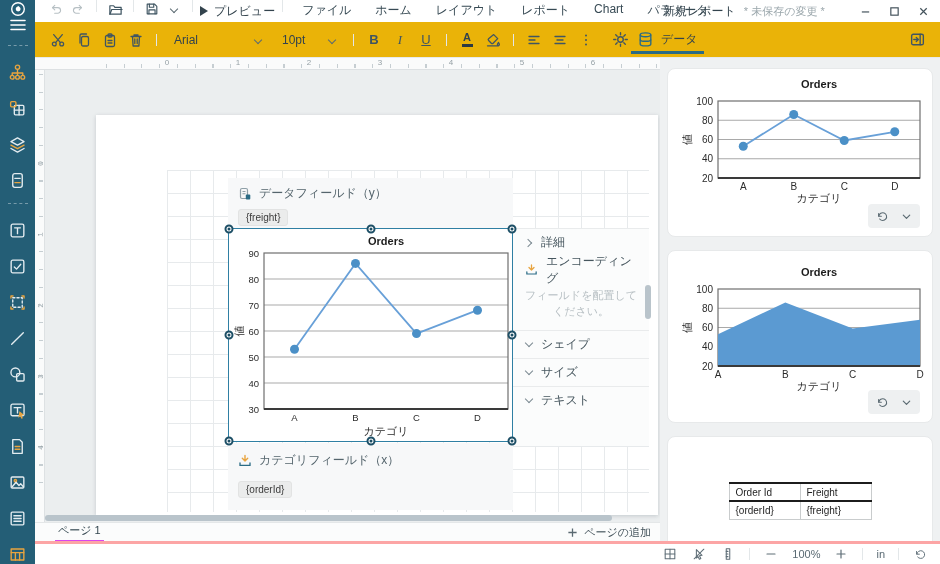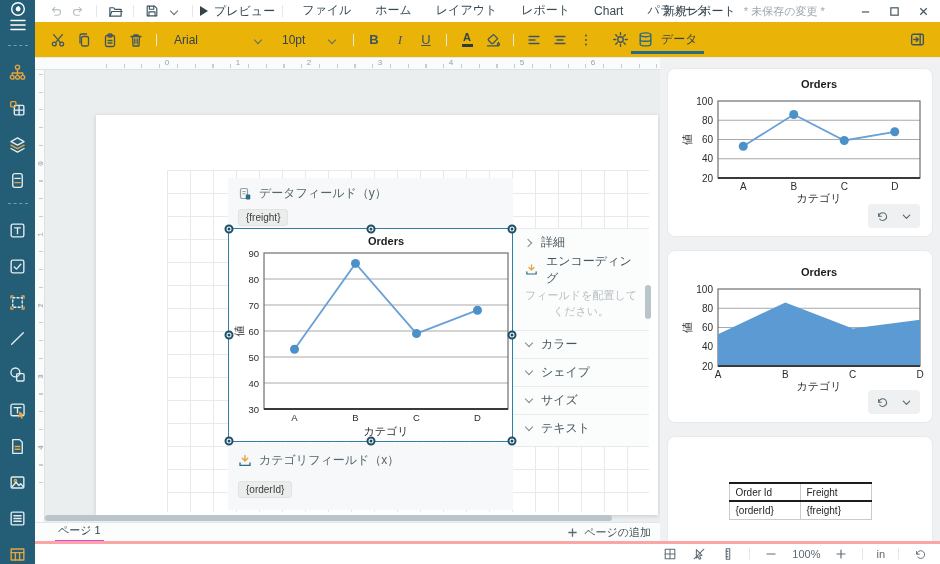--- a/index.html
+++ b/index.html
@@ -9,21 +9,21 @@
 svg{display:block}
 
 .rail{position:absolute;left:0;top:0;width:35px;height:100%;background:#245e76;z-index:9;display:flex;flex-direction:column;align-items:center}
 .rail .logo{height:22px;display:flex;align-items:center;justify-content:center;width:100%}
 .rail .burger{height:30px;display:flex;align-items:center;justify-content:center;width:100%}
 .rdiv{width:20px;border-top:1px dashed rgba(255,255,255,.38);margin-top:13px}
 .ricon{width:20px;height:20px;margin-top:17px;display:flex;align-items:center;justify-content:center;cursor:pointer}
 .ricon svg{stroke:#e3ecf0;fill:none;stroke-width:1.3;stroke-linecap:round;stroke-linejoin:round}
 .ricon svg .or{stroke:#e8a43f}.ricon svg .orf{fill:#e8a43f;stroke:none}
 
-.titlebar{position:absolute;left:35px;top:0;right:0;height:22px;background:#fff;display:flex;align-items:center;padding-left:10px;font-size:12px}
+.titlebar{position:absolute;left:35px;top:0;right:0;height:22px;background:#fff;display:flex;padding-left:10px;font-size:12px}
 .ib{width:22px;height:18px;display:flex;align-items:center;justify-content:center;color:#3f5562;cursor:pointer}
 .ib.dis{color:#b7c0c4}
 .ib svg{stroke:currentColor;fill:none;stroke-width:1.3;stroke-linecap:round;stroke-linejoin:round}
 .vsep{width:1px;height:12px;background:#e3e7e9;margin:0 7px}
 .preview{display:flex;align-items:center;gap:6px;color:#33434d;cursor:pointer}
 .play{width:0;height:0;border-left:8px solid #33434d;border-top:5px solid transparent;border-bottom:5px solid transparent}
 .tab{margin:0 11px;padding:2px 1px 3px;color:#374a54;position:relative;cursor:pointer;white-space:nowrap}
 .tab.active::after{content:'';position:absolute;left:-3px;right:-3px;bottom:-2px;height:2px;background:#2a6b85}
 .doc-title{position:absolute;left:628px;top:0;height:22px;display:flex;align-items:center;gap:8px;white-space:nowrap}
 .doc-title .nm{color:#33434d}
@@ -485,24 +485,20 @@
       <div class="enc-row">
         <svg width="14" height="14" viewBox="0 0 14 14">
             <path d="M7 1.5v5.5M4.3 4.3L7 7l2.7-2.7" fill="none" stroke="#e8a43f" stroke-width="1.4" stroke-linecap="round" stroke-linejoin="round"></path>
             <path d="M2 9v2.3h10V9" fill="none" stroke="#2a6b85" stroke-width="1.3" stroke-linecap="round"></path>
           </svg>
         <span>エンコーディング</span>
       </div>
       <div class="enc-ph">フィールドを配置してください。</div>
       <div class="enc-row bt">
         <span class="chev down"></span>
-        <span>カラー</span>
-      </div>
-      <div class="enc-row bt">
-        <span class="chev down"></span>
         <span>シェイプ</span>
       </div>
       <div class="enc-row bt">
         <span class="chev down"></span>
         <span>サイズ</span>
       </div>
       <div class="enc-row bt">
         <span class="chev down"></span>
         <span>テキスト</span>
       </div>

